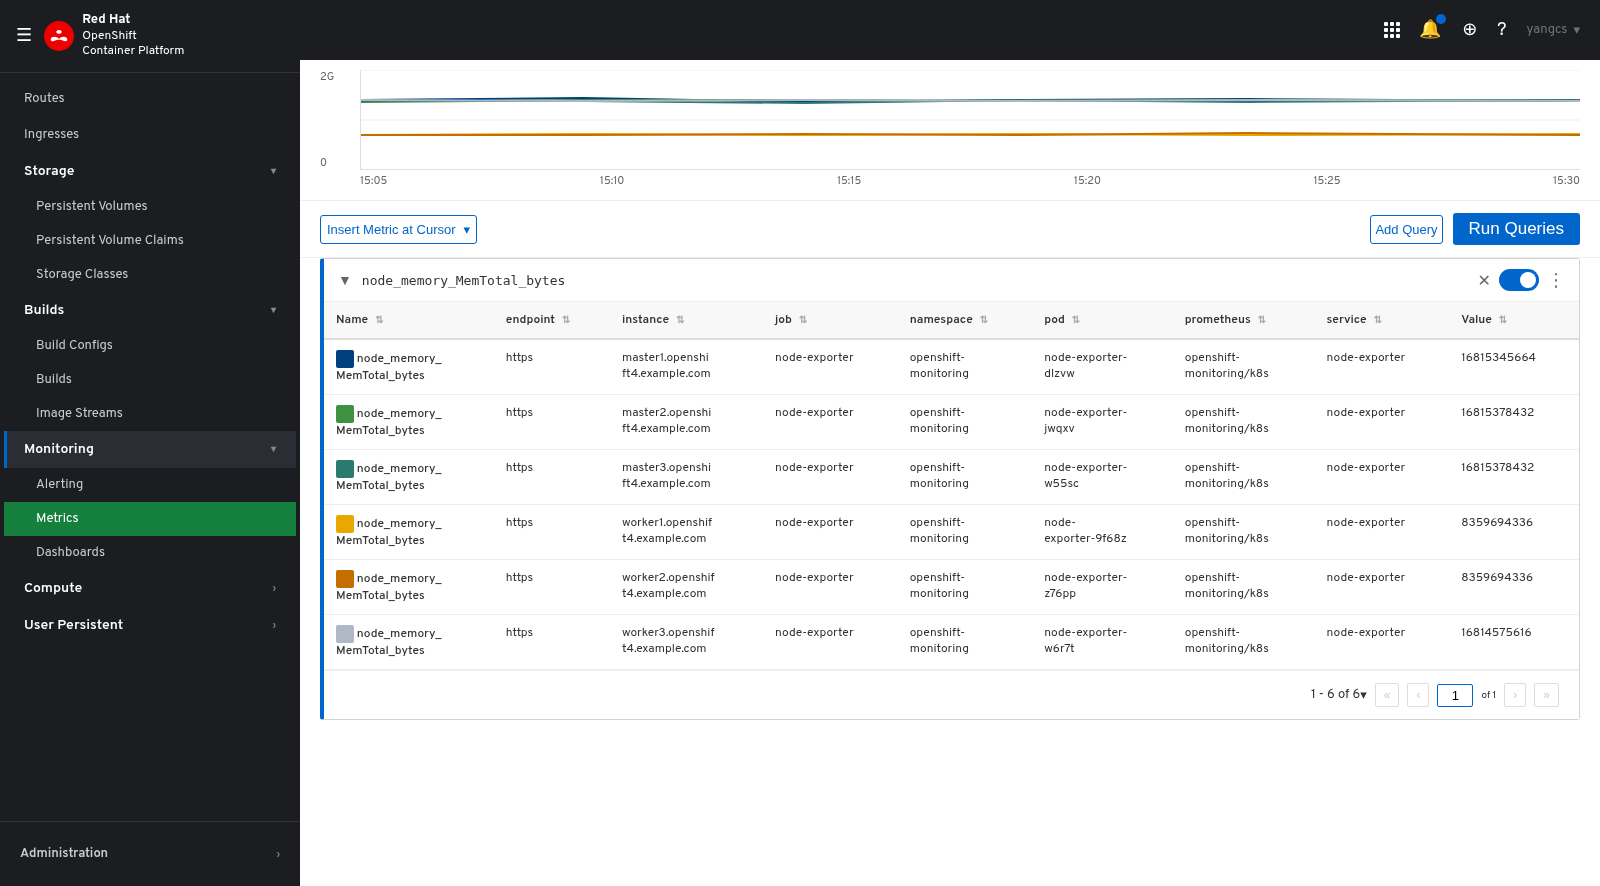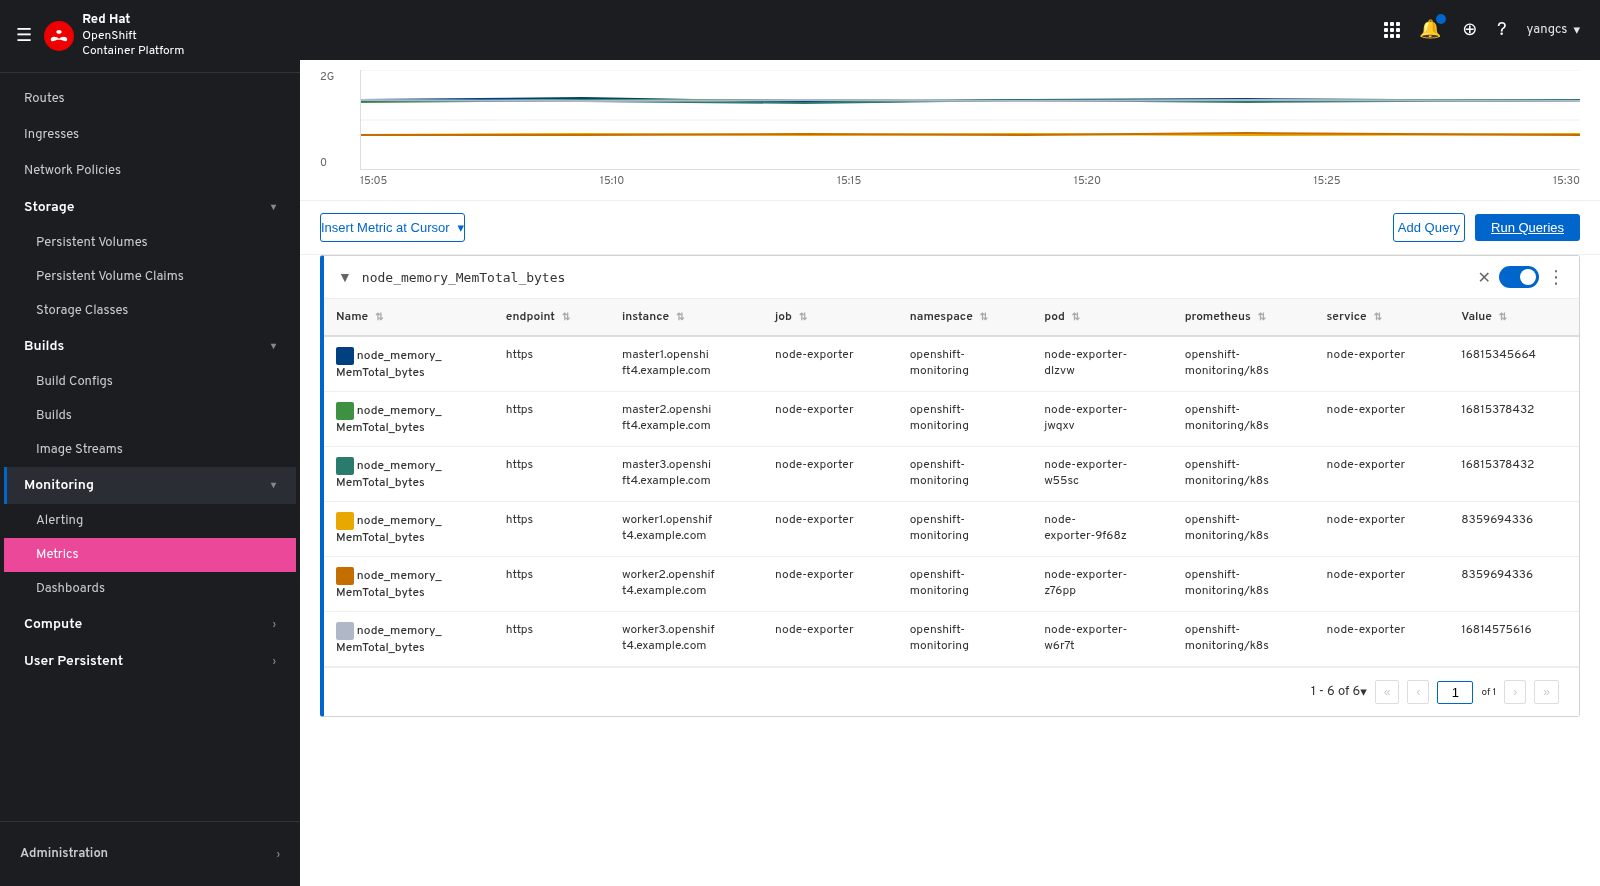--- a/index.html
+++ b/index.html
@@ -110,21 +110,21 @@
       border-radius: 50%;
       width: 10px;
       height: 10px;
       font-size: 8px;
       color: #fff;
       display: flex;
       align-items: center;
       justify-content: center;
     }
     .topbar-user {
-      color: #e5e5e5;
+      color: #737373;
       display: flex;
       align-items: center;
       gap: 6px;
       cursor: pointer;
       font-size: 13px;
     }
     .apps-icon { display: grid; grid-template-columns: 1fr 1fr 1fr; gap: 2px; width: 16px; height: 16px; }
     .apps-icon-dot { width: 4px; height: 4px; background: #fff; border-radius: 1px; }
 
     
@@ -179,38 +179,37 @@
       display: flex;
       align-items: center;
       gap: 10px;
       background: #fff;
       border-bottom: 1px solid #eee;
     }
     .insert-metric-btn {
       display: flex;
       align-items: center;
       gap: 8px;
-      padding: 6px 0;
+      padding: 6px 6px;
       border: 1px solid #06c;
       background: #fff;
       color: #06c;
       border-radius: 3px;
       cursor: pointer;
       font-size: 13px;
     }
     .btn-primary {
       padding: 6px 16px;
       background: #06c;
       color: #fff;
       border: none;
       border-radius: 3px;
       cursor: pointer;
-      font-size: 13px;
+      font-size: 17px;
       font-weight: 500;
-      text-decoration: underline;
     }
     .btn-outline {
       padding: 6px 4px;
       background: #fff;
       color: #06c;
       border: 1px solid #06c;
       border-radius: 3px;
       cursor: pointer;
       font-size: 13px;
     }
@@ -360,23 +359,20 @@
     </div>
   </div>
 
   <div class="sidebar-nav">
     <div class="nav-item">
       <span>Routes</span>
     </div>
     <div class="nav-item">
       <span>Ingresses</span>
     </div>
-    <div class="nav-item">
-      <span>Network Policies</span>
-    </div>
 
     <div class="nav-item section-header">
       <span>Storage</span>
       <span class="chevron">▾</span>
     </div>
     <div class="nav-sub">Persistent Volumes</div>
     <div class="nav-sub">Persistent Volume Claims</div>
     <div class="nav-sub">Storage Classes</div>
 
     <div class="nav-item section-header">
@@ -385,21 +381,21 @@
     </div>
     <div class="nav-sub">Build Configs</div>
     <div class="nav-sub">Builds</div>
     <div class="nav-sub">Image Streams</div>
 
     <div class="nav-item section-header active-monitoring" style="color:#fff; border-left: 3px solid #06c; padding-left:17px;">
       <span>Monitoring</span>
       <span class="chevron">▾</span>
     </div>
     <div class="nav-sub">Alerting</div>
-    <div class="nav-sub active" style="background:#ec4899; color:#fff;">Metrics</div>
+    <div class="nav-sub active" style="background:#15803d; color:#fff;">Metrics</div>
     <div class="nav-sub">Dashboards</div>
 
     <div class="nav-item section-header">
       <span>Compute</span>
       <span class="chevron">›</span>
     </div>
 
     <div class="nav-item section-header">
       <span>User Persistent</span>
       <span class="chevron">›</span>

